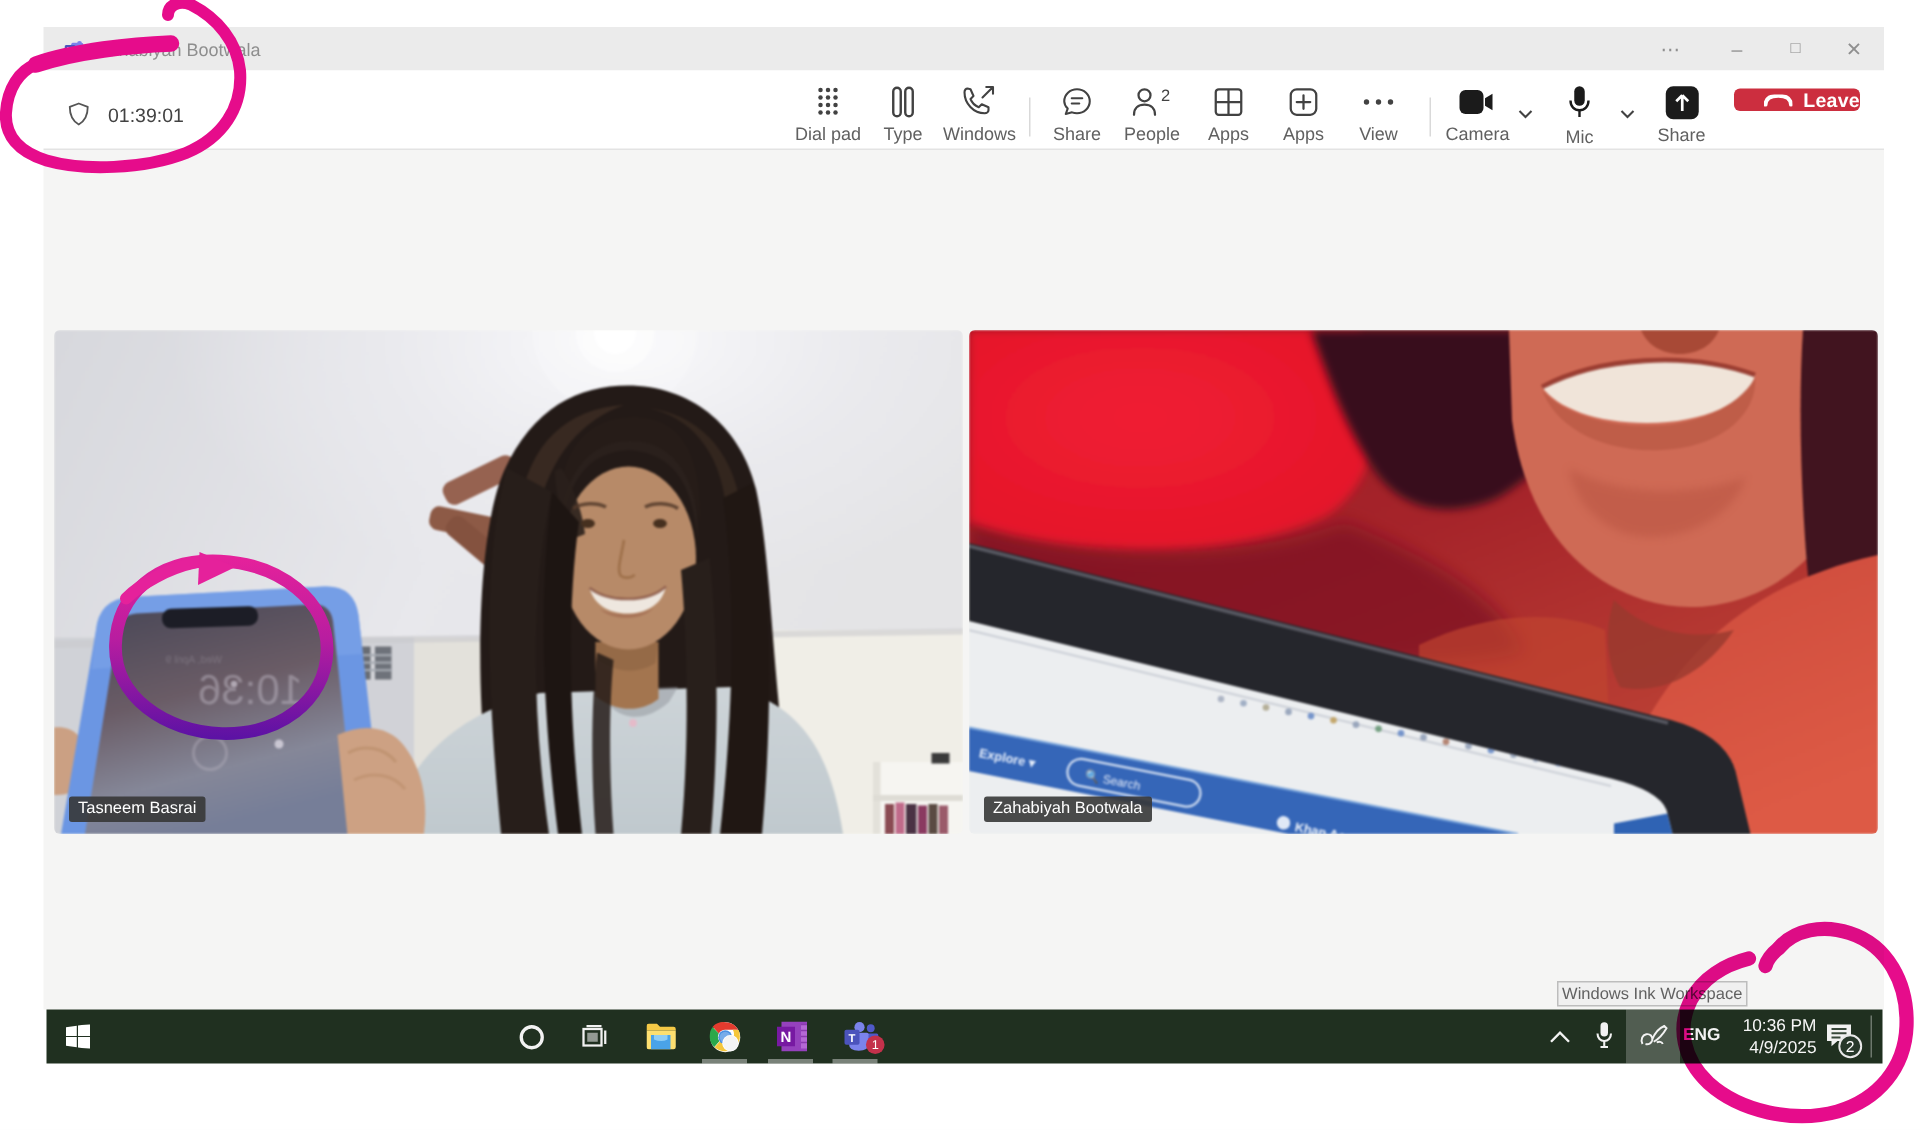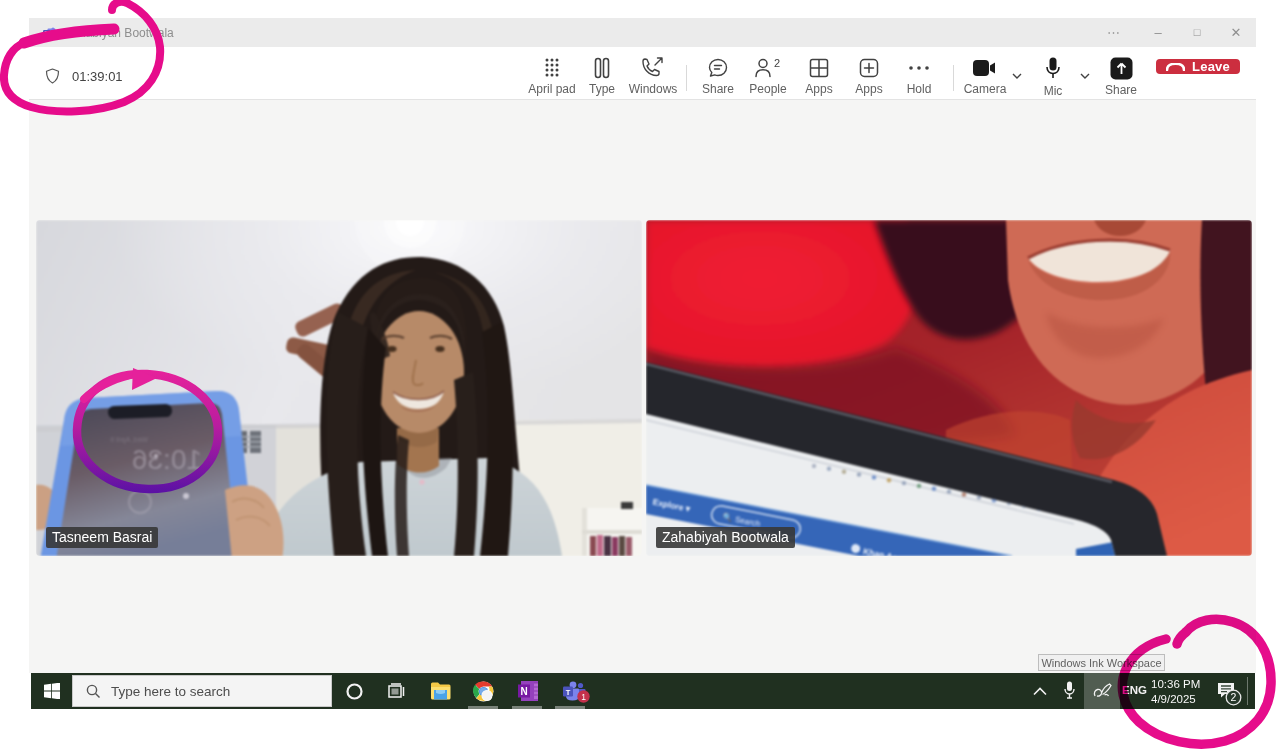--- a/index.html
+++ b/index.html
@@ -18,30 +18,30 @@
   #toolbar { position:absolute; left:0; top:29px; width:1227px; height:53px; background:#fff;
     border-bottom:1px solid #e3e3e3; }
   .tbtn { position:absolute; top:10px; width:70px; margin-left:-35px; text-align:center; color:#424242; }
   .tbtn svg { display:block; margin:0 auto; }
   .tbtn .lbl { font-size:12px; color:#616161; margin-top:3px; white-space:nowrap; }
   .tsep { position:absolute; top:18px; width:1px; height:26px; background:#d9d9d9; }
   .chev { position:absolute; top:25px; width:12px; height:8px; }
   #timer { position:absolute; left:16px; top:21px; color:#424242; font-size:13px; display:flex; align-items:center; }
   #leave { position:absolute; left:1127px; top:12px; width:84px; height:15px; background:#cc2e3f;
     border-radius:4px; color:#fff; font-size:13px; font-weight:bold; letter-spacing:0.2px; display:flex;
-    align-items:center; justify-content:center; }
+    align-items:center; justify-content:flex-end; }
 
   
   #stage { position:absolute; left:0; top:82px; width:1227px; height:573px; background:#f5f5f4; }
   .tile { position:absolute; top:120px; width:606px; height:336px; border-radius:4px; overflow:hidden; }
   .tile > svg { filter: blur(0.8px); }
   #tileL { left:7px; }
   #tileR { left:617px; }
   .nametag { position:absolute; left:10px; bottom:8px; background:rgba(55,55,55,0.9); border-radius:2px;
-    color:#fff; font-size:14px; padding:2px 6px 3px; white-space:nowrap; }
+    color:#fff; font-size:11px; padding:2px 6px 3px; white-space:nowrap; }
 
   
   #taskbar { position:absolute; left:2px; top:655px; width:1224px; height:36px; background:#203020; }
   #searchbox { position:absolute; left:41px; top:2px; width:260px; height:32px; background:#f4f4f4;
     border:1px solid #c9c9c9; display:flex; align-items:center; }
   #searchbox .stext { color:#4d4d4d; font-size:13.5px; margin-left:10px; }
   .tray { color:#fff; }
 
   #tooltip { position:absolute; left:1038px; top:654px; width:127px; height:17px; background:#f0f0f0;
     border:1px solid #bdbdbd; color:#616161; font-size:11px; display:flex; align-items:center;
@@ -83,21 +83,21 @@
             <circle cx="11" cy="8" r="1.5"></circle>
             <circle cx="16" cy="8" r="1.5"></circle>
           <circle cx="6" cy="13" r="1.5"></circle>
             <circle cx="11" cy="13" r="1.5"></circle>
             <circle cx="16" cy="13" r="1.5"></circle>
           <circle cx="6" cy="18" r="1.5"></circle>
             <circle cx="11" cy="18" r="1.5"></circle>
             <circle cx="16" cy="18" r="1.5"></circle>
         </g>
       </svg>
-      <div class="lbl">April pad</div>
+      <div class="lbl">Dial pad</div>
     </div>
     <div class="tbtn" style="left:573px">
       <svg width="22" height="22" viewBox="0 0 22 22" fill="none" stroke="#424242" stroke-width="1.6">
         <rect x="4.5" y="1.5" width="5" height="19" rx="2.5"></rect>
         <rect x="12.5" y="1.5" width="5" height="19" rx="2.5"></rect>
       </svg>
       <div class="lbl">Type</div>
     </div>
     <div class="tbtn" style="left:624px">
       <svg width="24" height="22" viewBox="0 0 24 22">
@@ -135,21 +135,21 @@
         <path d="M11 6.5 L11 15.5 M6.5 11 L15.5 11" stroke="#424242" stroke-width="1.5" stroke-linecap="round"></path>
       </svg>
       <div class="lbl">Apps</div>
     </div>
     <div class="tbtn" style="left:890px">
       <svg width="24" height="22" viewBox="0 0 24 22" fill="#424242">
         <circle cx="4" cy="11" r="1.8"></circle>
           <circle cx="12" cy="11" r="1.8"></circle>
           <circle cx="20" cy="11" r="1.8"></circle>
       </svg>
-      <div class="lbl">Hold</div>
+      <div class="lbl">View</div>
     </div>
     <div class="tsep" style="left:924px"></div>
     <div class="tbtn" style="left:956px">
       <svg width="26" height="22" viewBox="0 0 26 22">
         <rect x="1" y="3" width="16" height="16" rx="4" fill="#1b1b1b"></rect>
         <path d="M18 8.5 L23 5.5 L23 16.5 L18 13.5 Z" fill="#1b1b1b"></path>
       </svg>
       <div class="lbl">Camera</div>
     </div>
     <svg class="chev" style="left:982px" viewBox="0 0 12 8">
@@ -392,27 +392,20 @@
         </g>
       </svg>
       <div class="nametag">Zahabiyah Bootwala</div>
     </div>
   </div>
 
   <div id="taskbar">
     <svg class="abs" style="left:13px;top:10px" width="16" height="16" viewBox="0 0 16 16" fill="#fff">
       <path d="M0 1.8 L7.2 0.8 L7.2 7.6 L0 7.6 Z M8 0.7 L16 -0.4 L16 7.6 L8 7.6 Z M0 8.4 L7.2 8.4 L7.2 15.2 L0 14.2 Z M8 8.4 L16 8.4 L16 16.4 L8 15.3 Z"></path>
     </svg>
-    <div id="searchbox">
-      <svg style="margin-left:13px" width="15" height="15" viewBox="0 0 15 15">
-        <circle cx="6" cy="6" r="4.6" fill="none" stroke="#555" stroke-width="1.4"></circle>
-        <path d="M9.5 9.5 L13.5 13.5" stroke="#555" stroke-width="1.4"></path>
-      </svg>
-      <div class="stext">Type here to search</div>
-    </div>
 
     <svg class="abs" style="left:315px;top:10px" width="17" height="17" viewBox="0 0 17 17">
       <circle cx="8.5" cy="8.5" r="7" fill="none" stroke="#f2f2f2" stroke-width="2.2"></circle>
     </svg>
 
     <svg class="abs" style="left:357px;top:10px" width="17" height="17" viewBox="0 0 17 17">
       <rect x="1" y="3" width="12" height="11" fill="none" stroke="#f2f2f2" stroke-width="1.5"></rect>
       <path d="M15.5 4 L15.5 13 M3 1 L13 1" stroke="#f2f2f2" stroke-width="1.5"></path>
       <rect x="3.5" y="5.5" width="7" height="6" fill="#f2f2f2" opacity="0.55"></rect>
     </svg>
@@ -464,21 +457,21 @@
       <rect x="3" y="0.5" width="5" height="9.5" rx="2.5" fill="#f2f2f2"></rect>
       <path d="M1 8 C1 11 3 13 5.5 13 C8 13 10 11 10 8" fill="none" stroke="#f2f2f2" stroke-width="1.4"></path>
       <path d="M5.5 13 L5.5 16.5 M3 17 L8 17" stroke="#f2f2f2" stroke-width="1.4"></path>
     </svg>
     <div class="abs" style="left:1053px;top:0;width:36px;height:36px;background:rgba(255,255,255,0.22)"></div>
     <svg class="abs" style="left:1062px;top:10px" width="19" height="16" viewBox="0 0 19 16">
       <path d="M2 13 C 0.5 10 2 7 4.5 6.5 C 7 6 9 8 8.5 10.5 C 8 12.5 6 13.5 4 13 M8.5 10 C 10 6 13 2.5 16.5 1 L18 2.5 C 16 6 13 9.5 9.5 11.5" fill="none" stroke="#f2f2f2" stroke-width="1.3"></path>
       <path d="M11.5 12 C 13 11 15 11.5 15.5 13" fill="none" stroke="#f2f2f2" stroke-width="1.3"></path>
     </svg>
     <div class="abs tray" style="left:1091px;top:11px;font-size:11.5px;font-weight:bold;color:#f2f2f2">ENG</div>
-    <div class="abs tray" style="left:1120px;top:4px;width:60px;text-align:left;font-size:11.5px;color:#f7f7f7;line-height:14.5px">10:36 PM<br>4/9/2025</div>
+    <div class="abs tray" style="left:1120px;top:4px;width:60px;text-align:right;font-size:11.5px;color:#f7f7f7;line-height:14.5px">10:36 PM<br>4/9/2025</div>
     <svg class="abs" style="left:1186px;top:9px" width="18" height="17" viewBox="0 0 18 17">
       <path d="M1 1 L17 1 L17 12 L8 12 L4 15.5 L4 12 L1 12 Z" fill="#f2f2f2"></path>
       <path d="M4 4 L14 4 M4 6.8 L14 6.8 M4 9.6 L10 9.6" stroke="#38483a" stroke-width="1.3"></path>
     </svg>
     <circle class="abs">
     <svg class="abs" style="left:1194px;top:16px" width="17" height="17" viewBox="0 0 17 17">
       <circle cx="8.5" cy="8.5" r="7.3" fill="#27382a" stroke="#e8e8e8" stroke-width="1.3"></circle>
       <text x="8.5" y="12.3" font-size="10.5" fill="#fff" text-anchor="middle">2</text>
     </svg>
     <div class="abs" style="left:1216px;top:4px;width:1px;height:28px;background:rgba(255,255,255,0.35)"></div>

